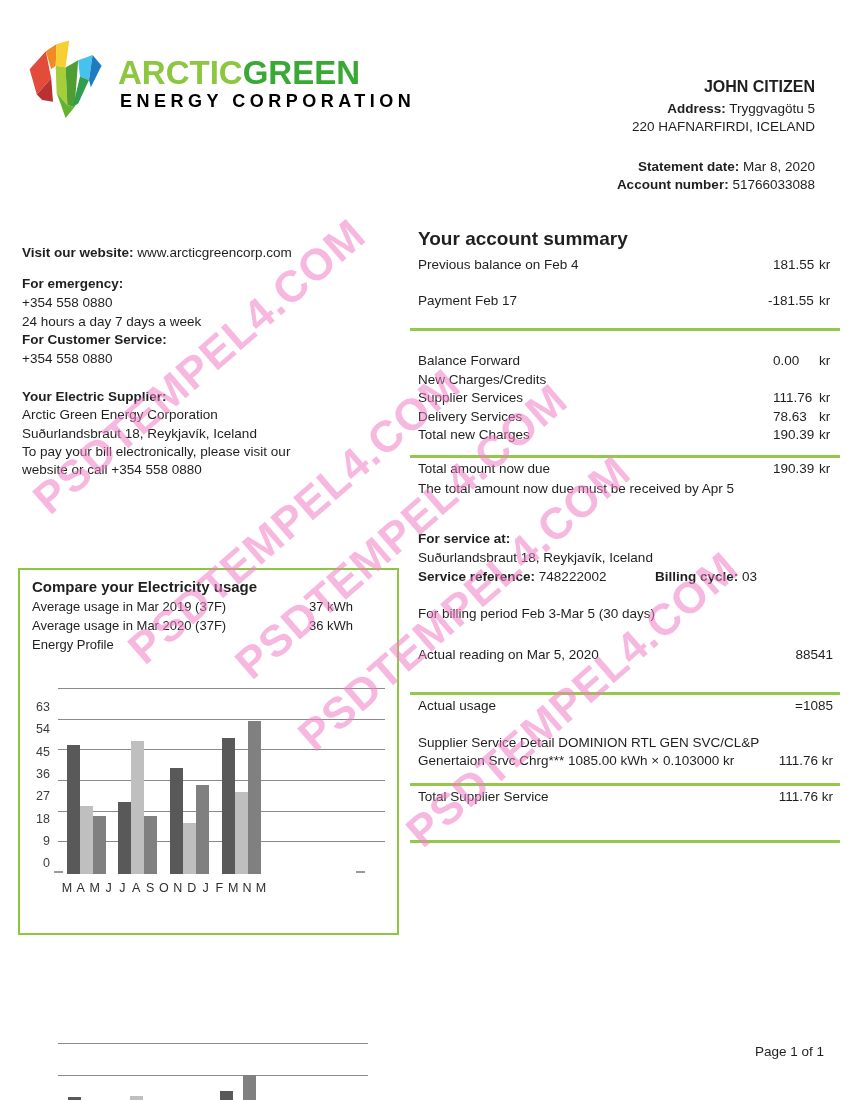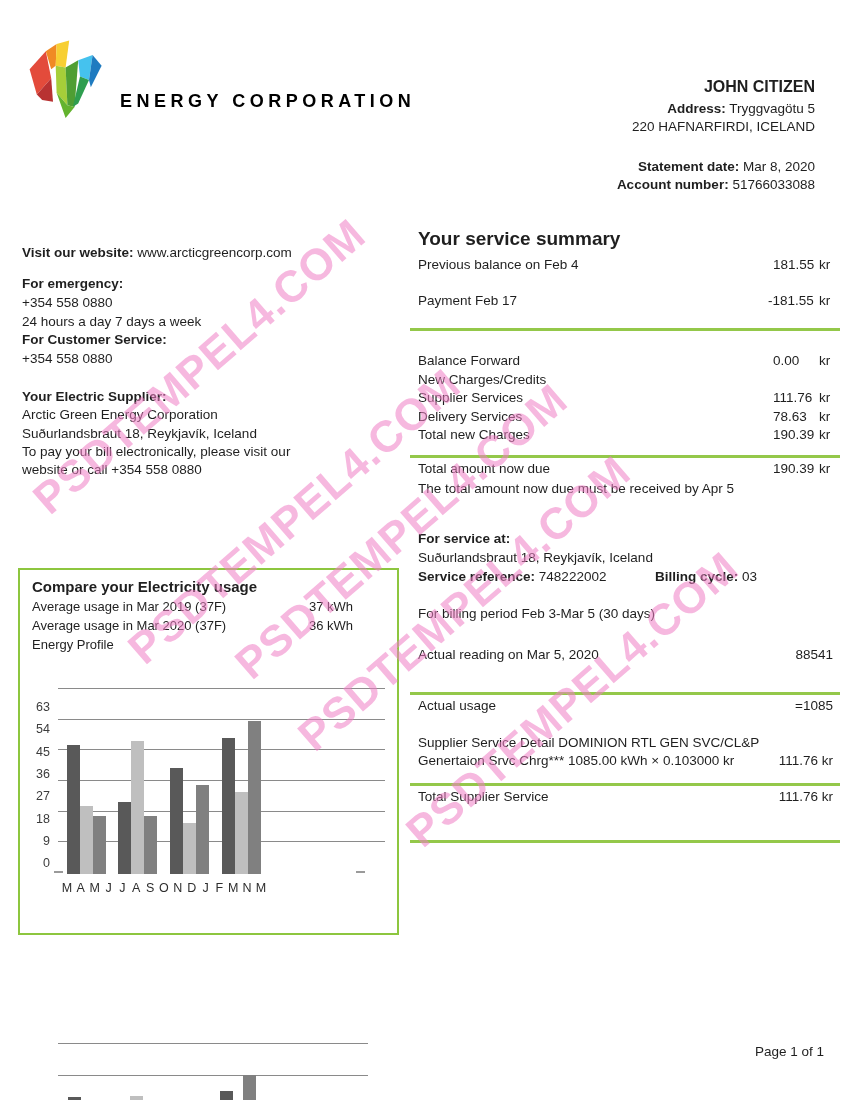--- a/index.html
+++ b/index.html
@@ -72,20 +72,21 @@
     <polygon points="12,60 28,42 30,68 18,66" fill="#b83232"></polygon>
     <polygon points="22,12 34,4 33,28 28,32" fill="#f08a24"></polygon>
     <polygon points="34,4 48,0 44,30 33,28" fill="#f7cf33"></polygon>
     <polygon points="33,28 44,30 46,72 34,58" fill="#a6ce39"></polygon>
     <polygon points="44,30 58,22 54,74 46,72" fill="#4f9e33"></polygon>
     <polygon points="58,22 74,16 70,44 60,40" fill="#45c2ee"></polygon>
     <polygon points="74,16 84,28 72,52 70,44" fill="#1f7bc0"></polygon>
     <polygon points="60,40 70,44 58,70 52,74" fill="#2f9e4f"></polygon>
     <polygon points="34,58 46,72 54,74 44,86" fill="#63b32e"></polygon>
   </svg>
+  <div class="brand-line"><span class="brand-part1">ARCTIC</span><span class="brand-part2">GREEN</span></div>
   <div class="brand-sub">ENERGY CORPORATION</div>
 
   <div class="recipient">
     <div class="name">JOHN CITIZEN</div>
     <div class="line"><b>Address:</b> <span>Tryggvagötu 5</span></div>
     <div class="line">220 HAFNARFIRDI, ICELAND</div>
   </div>
   <div class="meta">
     <div><b>Statement date:</b> <span>Mar 8, 2020</span></div>
     <div><b>Account number:</b> <span>51766033088</span></div>
@@ -98,21 +99,21 @@
     <div class="cline" style="top:76px">24 hours a day 7 days a week</div>
     <div class="cline" style="top:94px"><b>For Customer Service:</b></div>
     <div class="cline" style="top:113px">+354 558 0880</div>
     <div class="cline" style="top:151px"><b>Your Electric Supplier:</b></div>
     <div class="cline" style="top:169px">Arctic Green Energy Corporation</div>
     <div class="cline" style="top:188px">Suðurlandsbraut 18, Reykjavík, Iceland</div>
     <div class="cline" style="top:206px">To pay your bill electronically, please visit our</div>
     <div class="cline" style="top:224px">website or call +354 558 0880</div>
   </div>
 
-  <div class="sum-title">Your service summary</div>
+  <div class="sum-title">Your account summary</div>
 
   <div class="srow" style="top:257px">
     <span class="lab">Previous balance on Feb 4</span>
       <span class="val">181.55</span>
       <span class="unit">kr</span>
   </div>
   <div class="srow" style="top:293px">
     <span class="lab">Payment Feb 17</span>
       <span class="val" style="left:350px">-181.55</span>
       <span class="unit">kr</span>

